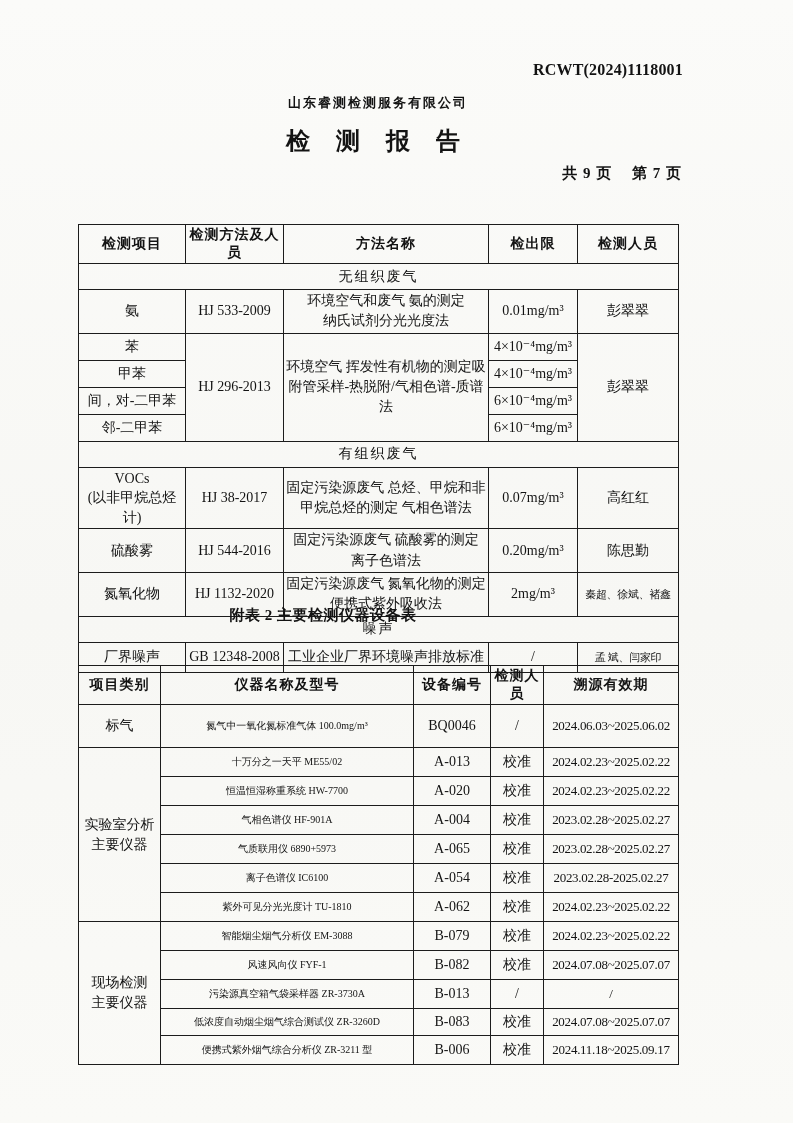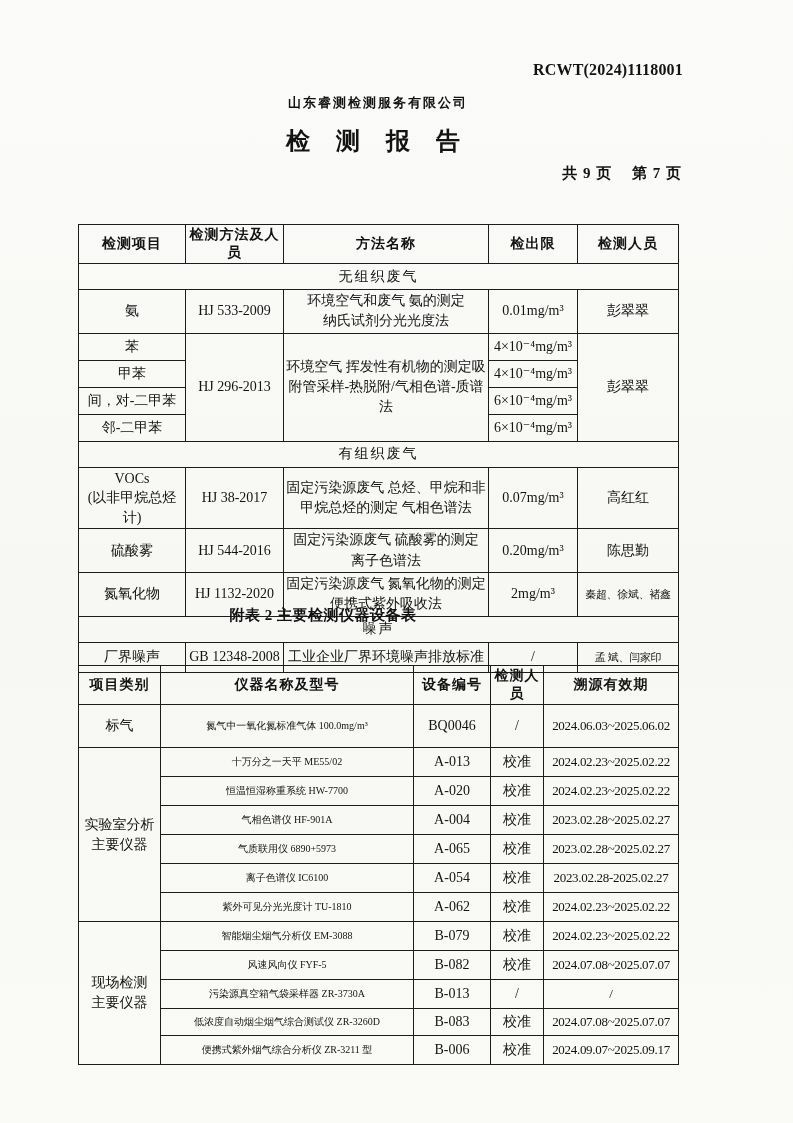--- a/index.html
+++ b/index.html
@@ -229,39 +229,39 @@
         </tr>
         <tr style="height:29px">
           <td rowspan="5" class="pre">现场检测
 主要仪器</td>
           <td class="iname">智能烟尘烟气分析仪 EM-3088</td>
           <td>B-079</td>
           <td>校准</td>
           <td class="date">2024.02.23~2025.02.22</td>
         </tr>
         <tr style="height:29px">
-          <td class="iname">风速风向仪 FYF-5</td>
+          <td class="iname">风速风向仪 FYF-1</td>
           <td>B-082</td>
           <td>校准</td>
           <td class="date">2024.07.08~2025.07.07</td>
         </tr>
         <tr style="height:29px">
           <td class="iname">污染源真空箱气袋采样器 ZR-3730A</td>
           <td>B-013</td>
           <td>/</td>
           <td class="date">/</td>
         </tr>
         <tr style="height:27px">
           <td class="iname">低浓度自动烟尘烟气综合测试仪 ZR-3260D</td>
           <td>B-083</td>
           <td>校准</td>
           <td class="date">2024.07.08~2025.07.07</td>
         </tr>
         <tr style="height:29px">
           <td class="iname">便携式紫外烟气综合分析仪 ZR-3211 型</td>
           <td>B-006</td>
           <td>校准</td>
-          <td class="date">2024.09.07~2025.09.17</td>
+          <td class="date">2024.11.18~2025.09.17</td>
         </tr>
       </tbody>
     </table>
   </div>
 </div>
 
 </body></html>

